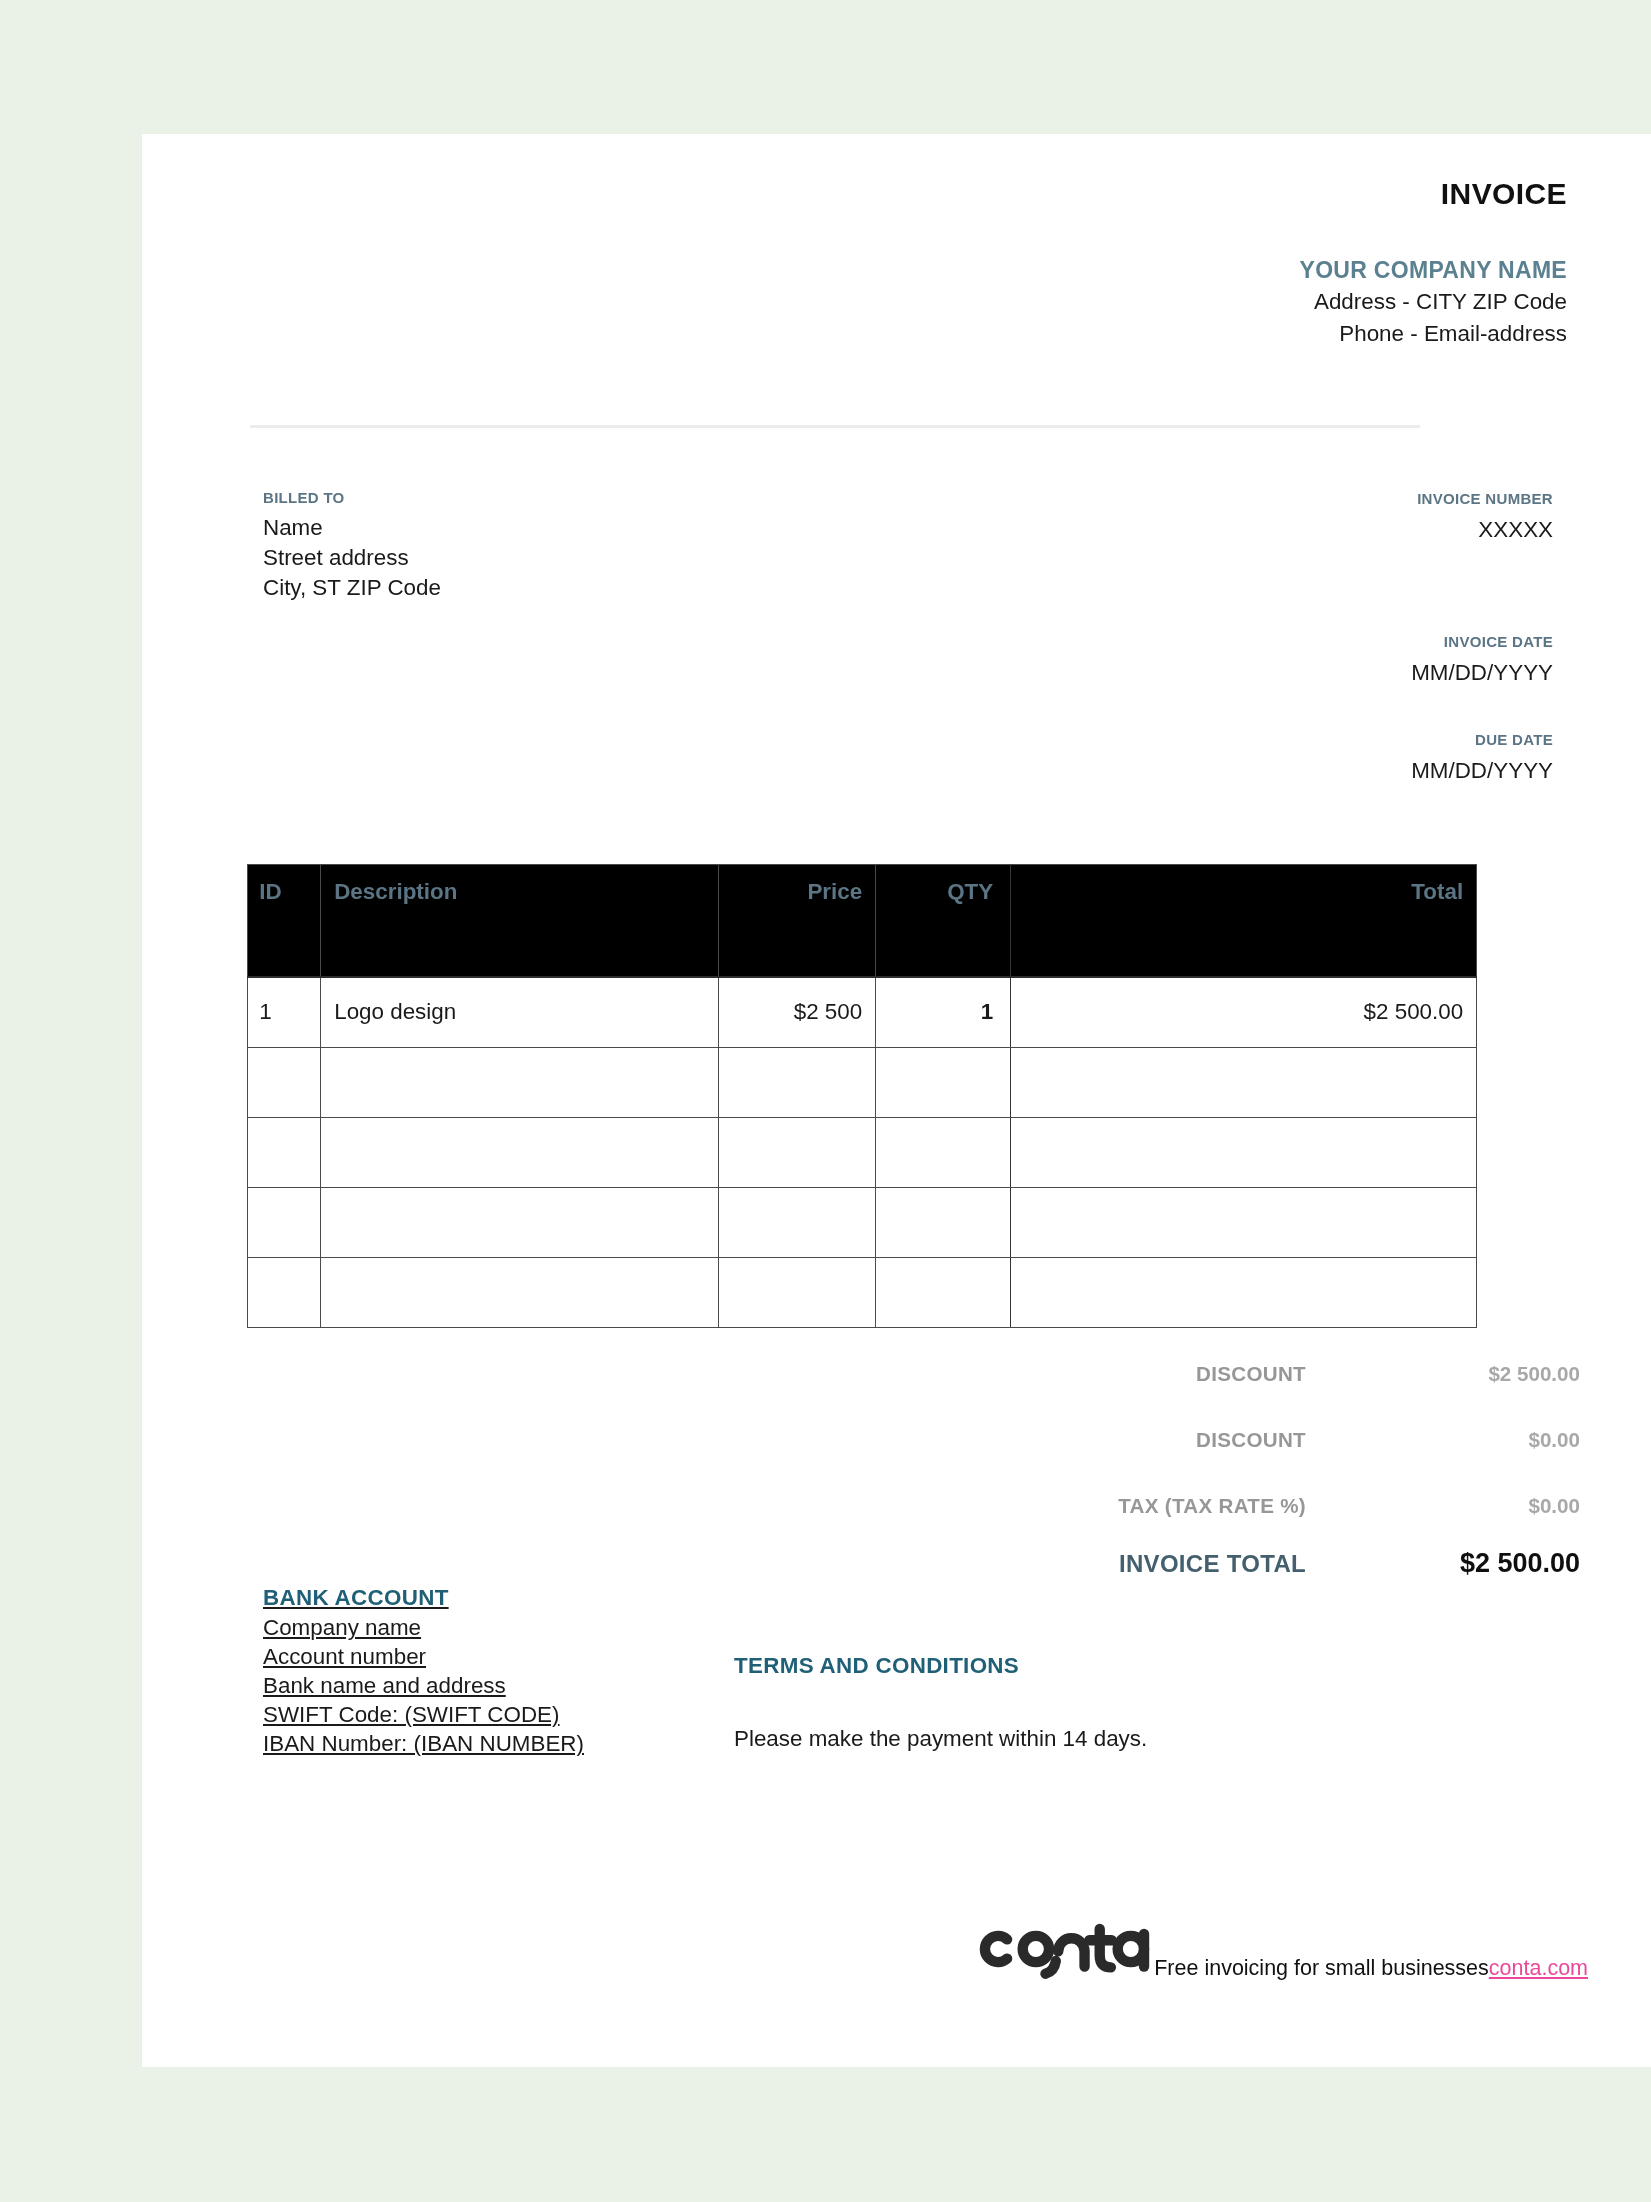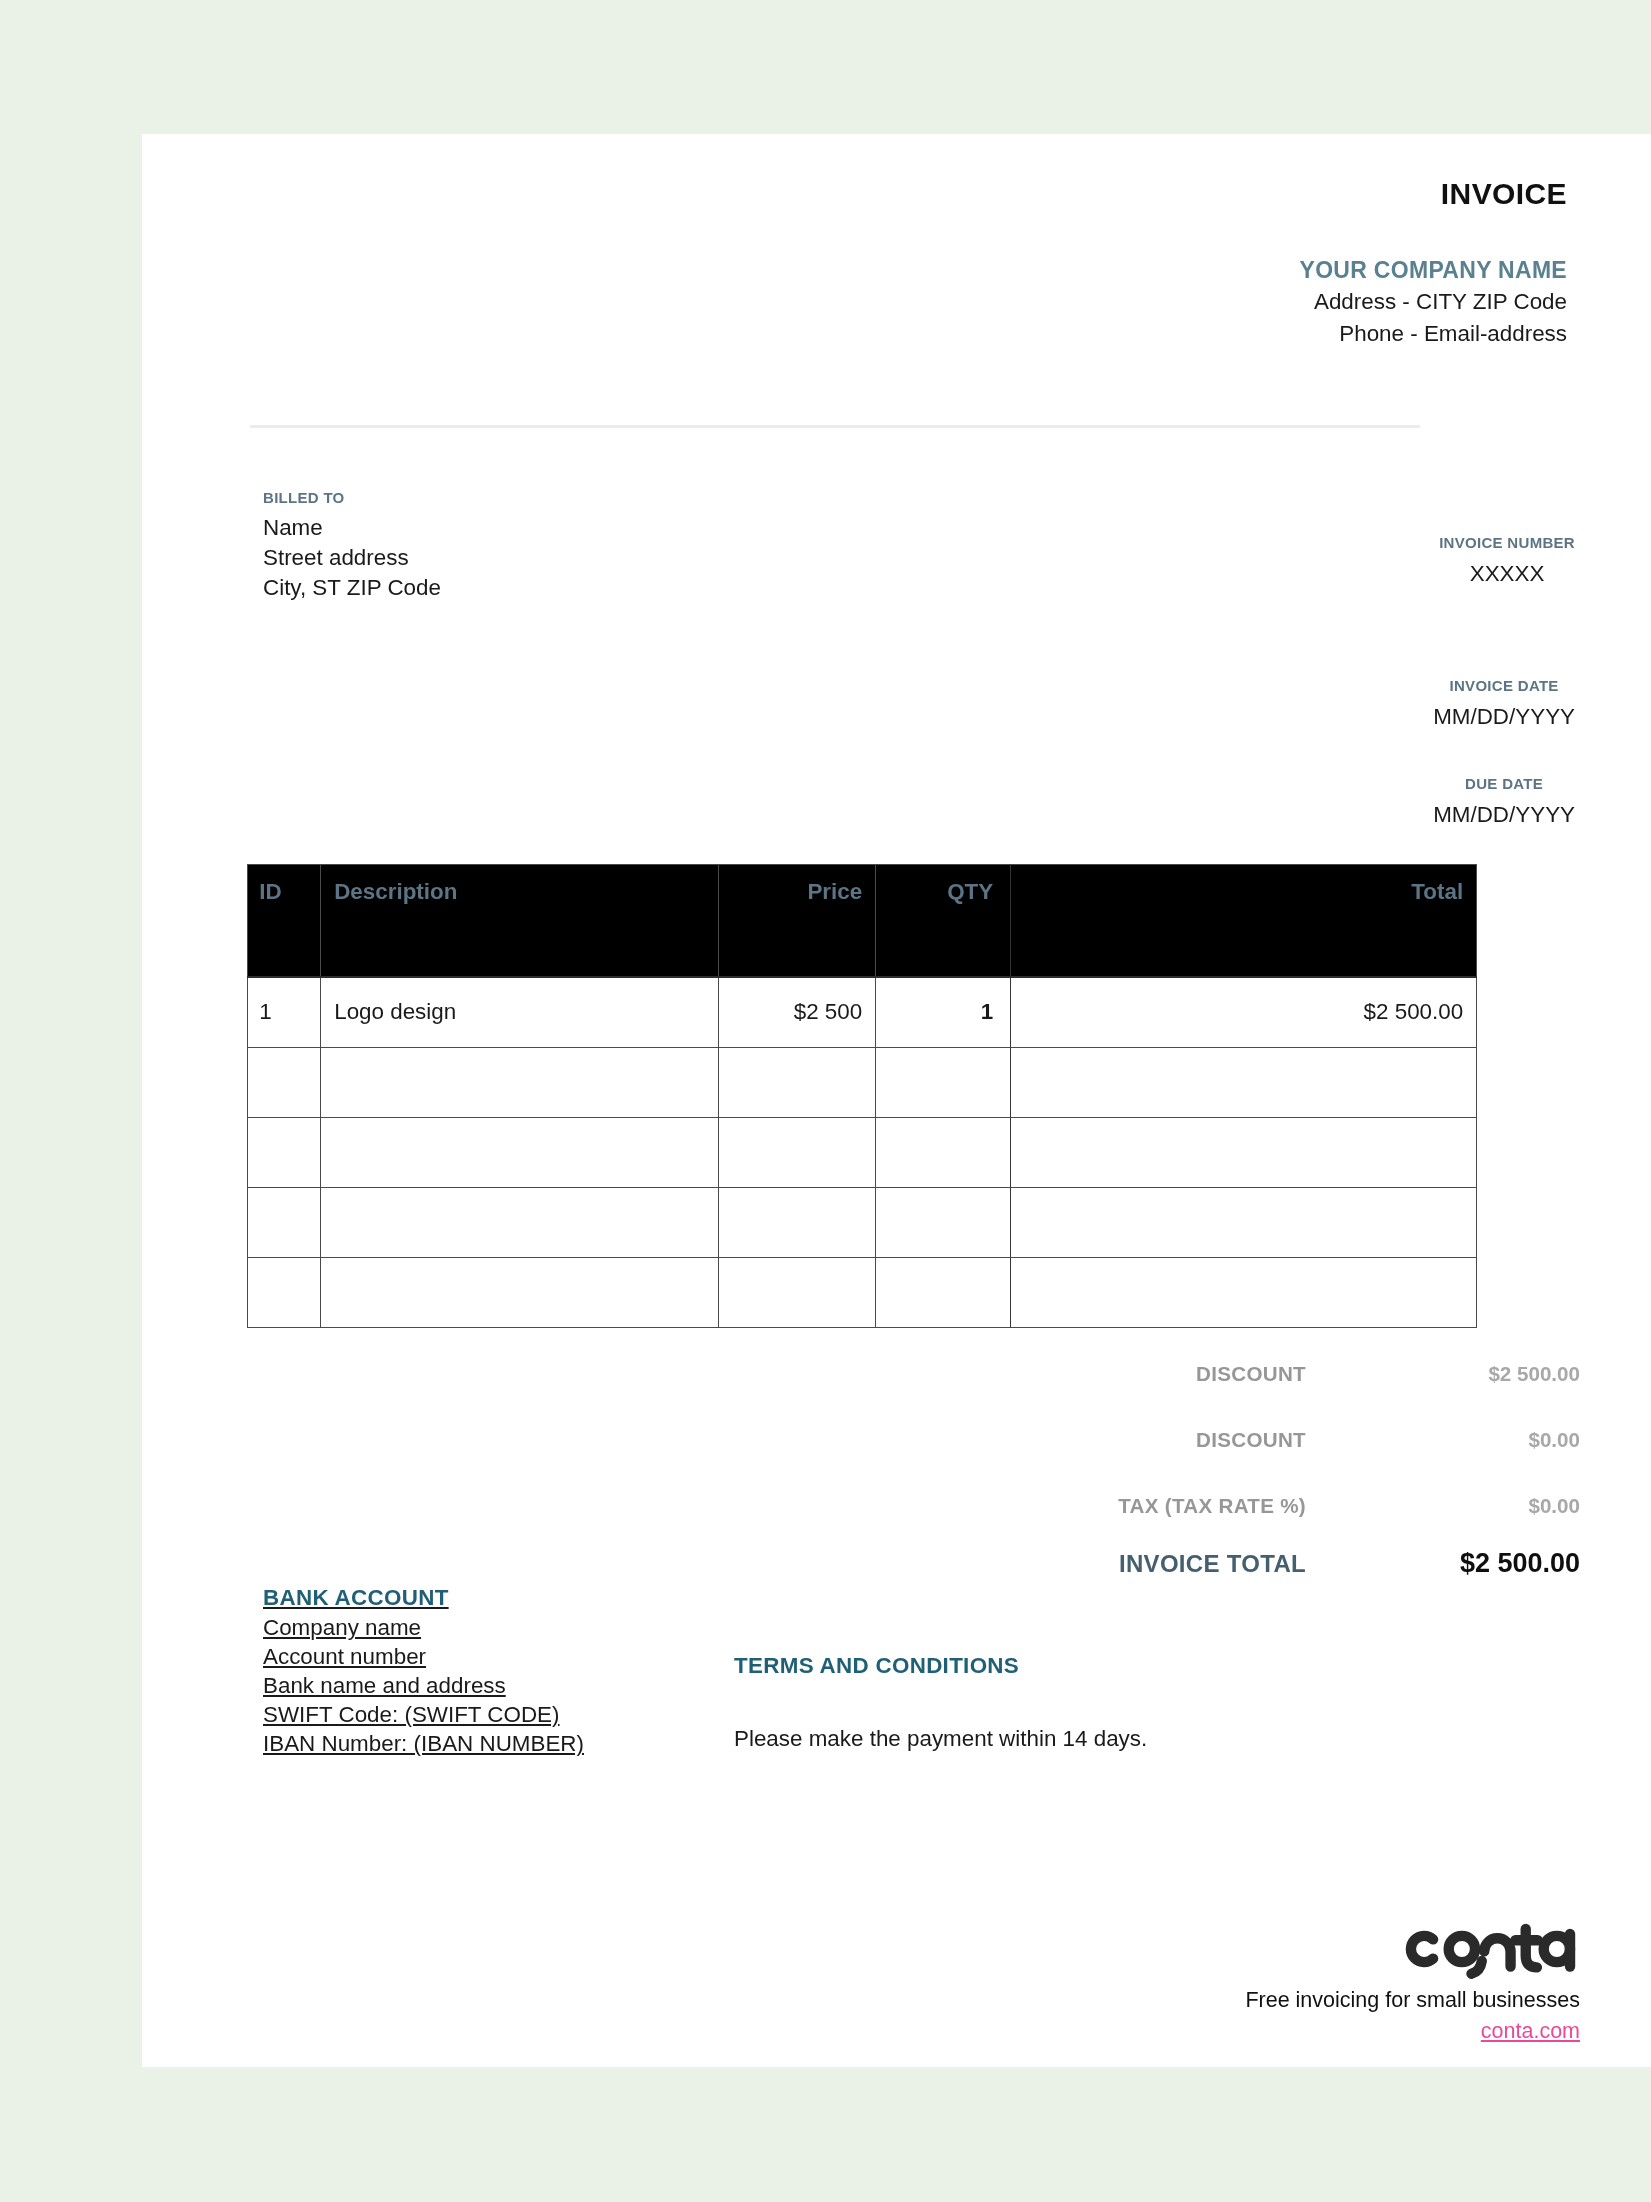--- a/index.html
+++ b/index.html
@@ -36,21 +36,21 @@
   }
 
   
   .billed-block{top:348px;left:121px;}
   .sec-label{
     font-size:15px;font-weight:700;color:#5b7585;
     line-height:31px;letter-spacing:0.3px;
   }
   .plain-line{font-size:22.4px;color:#1a1a1a;line-height:30px;}
 
-  .info-group{right:121px;text-align:center;margin-top:44px;}
+  .info-group{right:143px;text-align:right;}
   .ig-1{top:349px;} .ig-2{top:492px;} .ig-3{top:590px;}
   .info-value{font-size:22.4px;color:#1a1a1a;line-height:31px;}
 
   
   table.items{
     position:absolute;left:105px;top:730px;
     width:1152px;border-collapse:collapse;table-layout:fixed;
     border:1.7px solid #353535;
   }
   table.items th{
@@ -97,22 +97,22 @@
   .teal-label{
     font-size:22.4px;font-weight:700;color:#1f6077;
     line-height:31px;letter-spacing:0.3px;
   }
   .bank-line{font-size:22.4px;color:#1a1a1a;line-height:29px;}
   .terms-block{top:1516px;left:592px;width:619px;}
   .terms-text{font-size:22.4px;color:#1a1a1a;margin-top:43px;line-height:29px;}
 
   
   .footer{
-    top:1783px;right:116px;
-    display:flex;flex-direction:column;align-items:flex-end;
+    top:1783px;right:108px;
+    display:flex;flex-direction:row;align-items:flex-end;
   }
   .logo-svg{width:182px;height:64px;display:block;}
   .tagline{font-size:21.5px;color:#111111;margin-top:6px;line-height:26px;}
   .site-link{
     font-size:21.5px;color:#ec4899;text-decoration:underline;
     margin-top:5.2px;line-height:26px;
   }
 </style>
 </head>
 <body>

